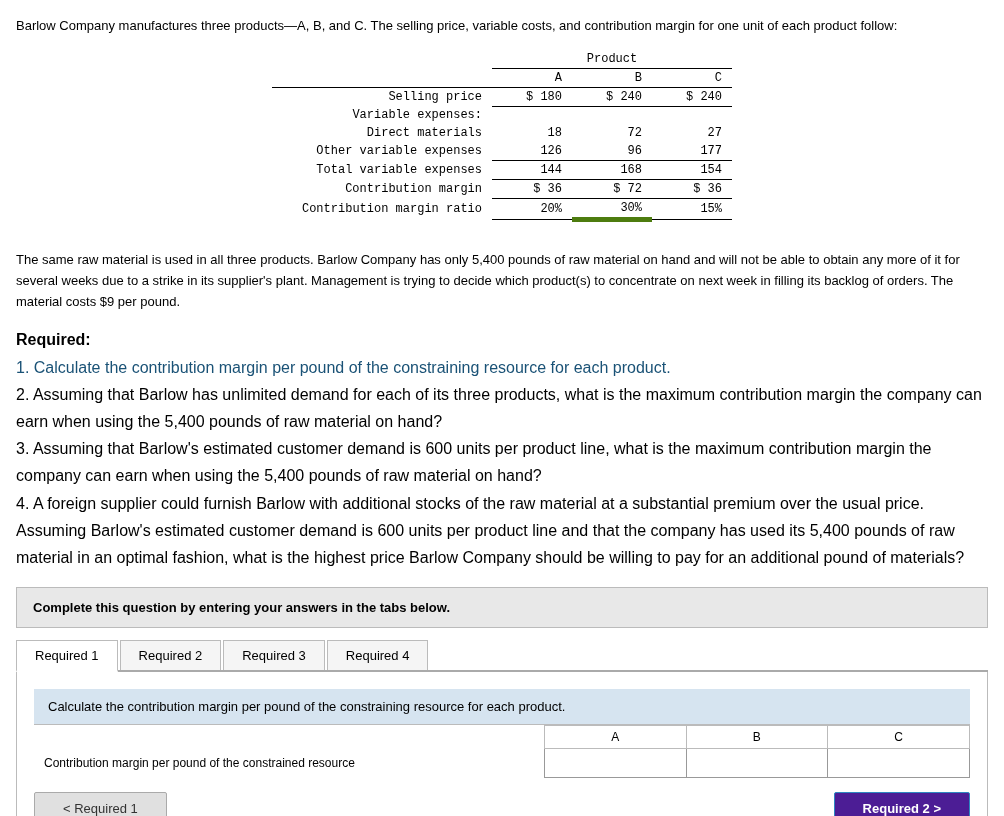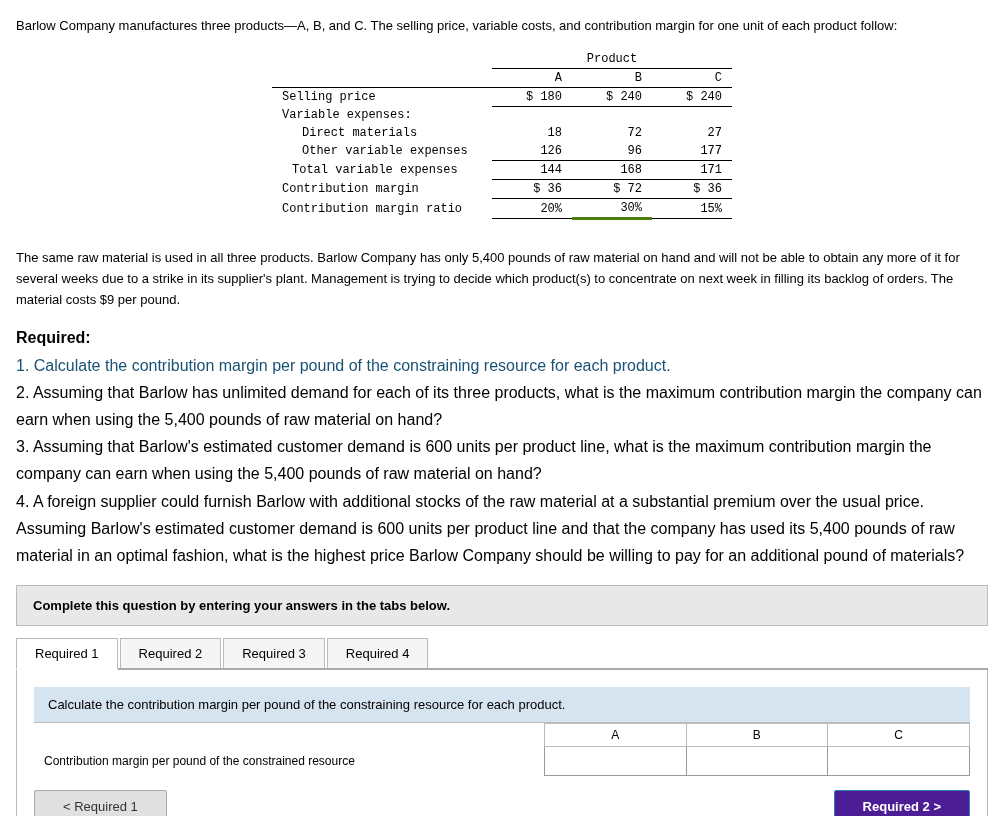--- a/index.html
+++ b/index.html
@@ -32,21 +32,21 @@
       font-weight: normal;
       border-bottom: 1px solid #000;
     }
     .product-table thead tr:first-child th {
       border-bottom: none;
     }
     .product-table td {
       padding: 2px 10px;
       white-space: nowrap;
     }
-    .product-table .col-label { text-align: left; }
+    .product-table .col-label { text-align: right; }
     .product-table .col-num { text-align: right; }
     .product-table .indent1 { padding-left: 20px; }
     .product-table .indent2 { padding-left: 30px; }
 
     .body-text {
       font-size: 13px;
       line-height: 1.6;
       margin-bottom: 14px;
     }
 
@@ -215,32 +215,32 @@
       <tr>
         <td class="col-label indent2">Other variable expenses</td>
         <td class="col-num">126</td>
         <td class="col-num">96</td>
         <td class="col-num">177</td>
       </tr>
       <tr>
         <td class="col-label indent1">Total variable expenses</td>
         <td class="col-num" style="border-top:1px solid #000; border-bottom:1px solid #000;">144</td>
         <td class="col-num" style="border-top:1px solid #000; border-bottom:1px solid #000;">168</td>
-        <td class="col-num" style="border-top:1px solid #000; border-bottom:1px solid #000;">171</td>
+        <td class="col-num" style="border-top:1px solid #000; border-bottom:1px solid #000;">154</td>
       </tr>
       <tr>
         <td class="col-label">Contribution margin</td>
         <td class="col-num" style="border-bottom:1px solid #000;">$ 36</td>
         <td class="col-num" style="border-bottom:1px solid #000;">$ 72</td>
         <td class="col-num" style="border-bottom:1px solid #000;">$ 36</td>
       </tr>
       <tr>
         <td class="col-label">Contribution margin ratio</td>
         <td class="col-num" style="border-bottom:1px solid #000;">20%</td>
-        <td class="col-num" style="border-bottom:3px solid #4d7c0f;">30%</td>
+        <td class="col-num" style="border-bottom:5px solid #4d7c0f;">30%</td>
         <td class="col-num" style="border-bottom:1px solid #000;">15%</td>
       </tr>
     </tbody>
   </table>
 </div>
 
 <p class="body-text">The same raw material is used in all three products. Barlow Company has only 5,400 pounds of raw material on hand and will not be able to obtain any more of it for several weeks due to a strike in its supplier's plant. Management is trying to decide which product(s) to concentrate on next week in filling its backlog of orders. The material costs $9 per pound.</p>
 
 <div class="required-section">
   <span class="label">Required:</span><br>

